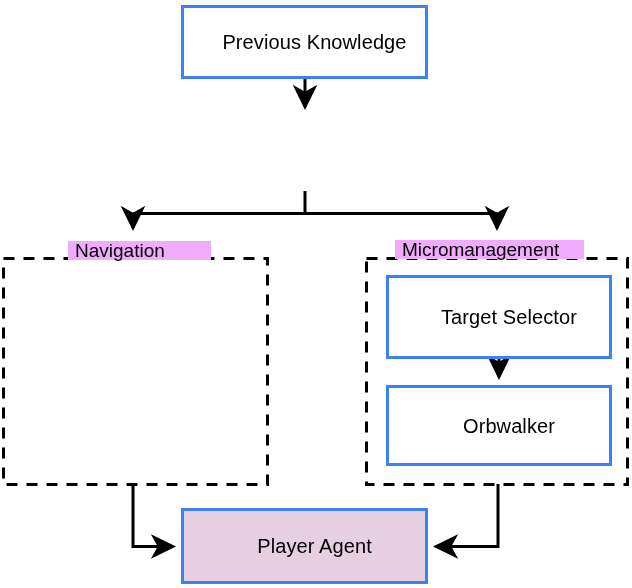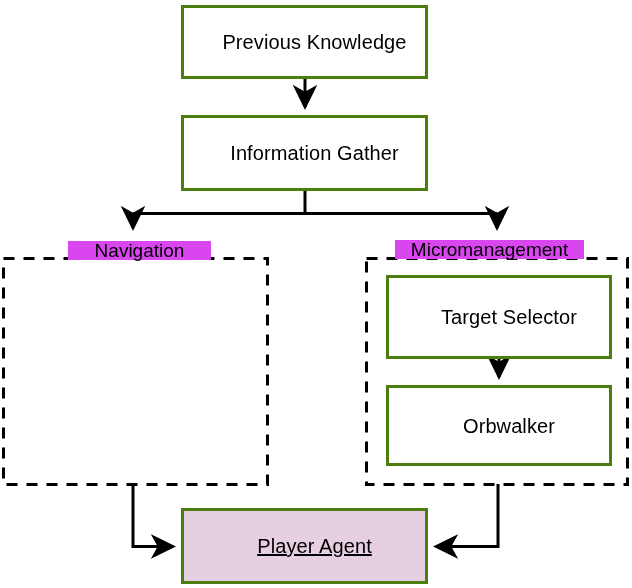--- a/index.html
+++ b/index.html
@@ -22,52 +22,51 @@
   .svg-layer {
     position: absolute;
     left: 0;
     top: 0;
     width: 632px;
     height: 588px;
   }
   .node-box {
     position: absolute;
     box-sizing: border-box;
-    border: 3px solid #4d7c0f;
+    border: 3px solid #3b82f6;
     background: #ffffff;
     display: flex;
     align-items: center;
     justify-content: center;
     font-size: 20px;
     line-height: 1.1;
     color: #000000;
     letter-spacing: 0.1px;
     white-space: nowrap;
     padding-left: 20px;
   }
   .node-box.filled {
     background: #e6cfe0;
   }
   .group-label {
     position: absolute;
     font-size: 19px;
     line-height: 1;
     color: #000000;
-    background: #d946ef;
+    background: #f0abfc;
     padding: 0 7px;
     white-space: nowrap;
-    text-align: center;
   }
   
   #box-previous-knowledge { left: 181px; top: 5px;   width: 247px; height: 74px; }
   #box-information-gather { left: 181px; top: 115px; width: 247px; height: 76px; }
   #box-influence-map      { left: 20px;  top: 331px; width: 226px; height: 79px; }
   #box-target-selector    { left: 386px; top: 275px; width: 226px; height: 84px; }
   #box-orbwalker          { left: 386px; top: 385px; width: 226px; height: 81px; }
-  #box-player-agent       { left: 181px; top: 508px; width: 247px; height: 76px; text-decoration: underline; }
+  #box-player-agent       { left: 181px; top: 508px; width: 247px; height: 76px; }
 
   #label-navigation       { left: 68px;  top: 241px; width: 129px; }
   #label-micromanagement  { left: 395px; top: 240px; width: 175px; }
 </style>
 </head>
 <body>
 
 <div id="diagram-root">
 
   <svg class="svg-layer" viewBox="0 0 632 588" width="632" height="588" xmlns="http://www.w3.org/2000/svg">
@@ -93,21 +92,20 @@
     <path d="M 133,484 L 133,546.5 L 173,546.5" fill="none" stroke="#000000" stroke-width="3" marker-end="url(#arrowhead)"></path>
 
     <path d="M 498,484 L 498,546.5 L 436,546.5" fill="none" stroke="#000000" stroke-width="3" marker-end="url(#arrowhead)"></path>
   </svg>
 
   <div class="group-label" id="label-navigation">Navigation</div>
   <div class="group-label" id="label-micromanagement">Micromanagement</div>
 
   <div class="node-box" id="box-previous-knowledge">Previous Knowledge</div>
 
-  <div class="node-box" id="box-information-gather">Information Gather</div>
 
 
   <div class="node-box" id="box-orbwalker">Orbwalker</div>
 
   <div class="node-box" id="box-target-selector">Target Selector</div>
 
   <div class="node-box filled" id="box-player-agent">Player Agent</div>
 
 </div>
 

